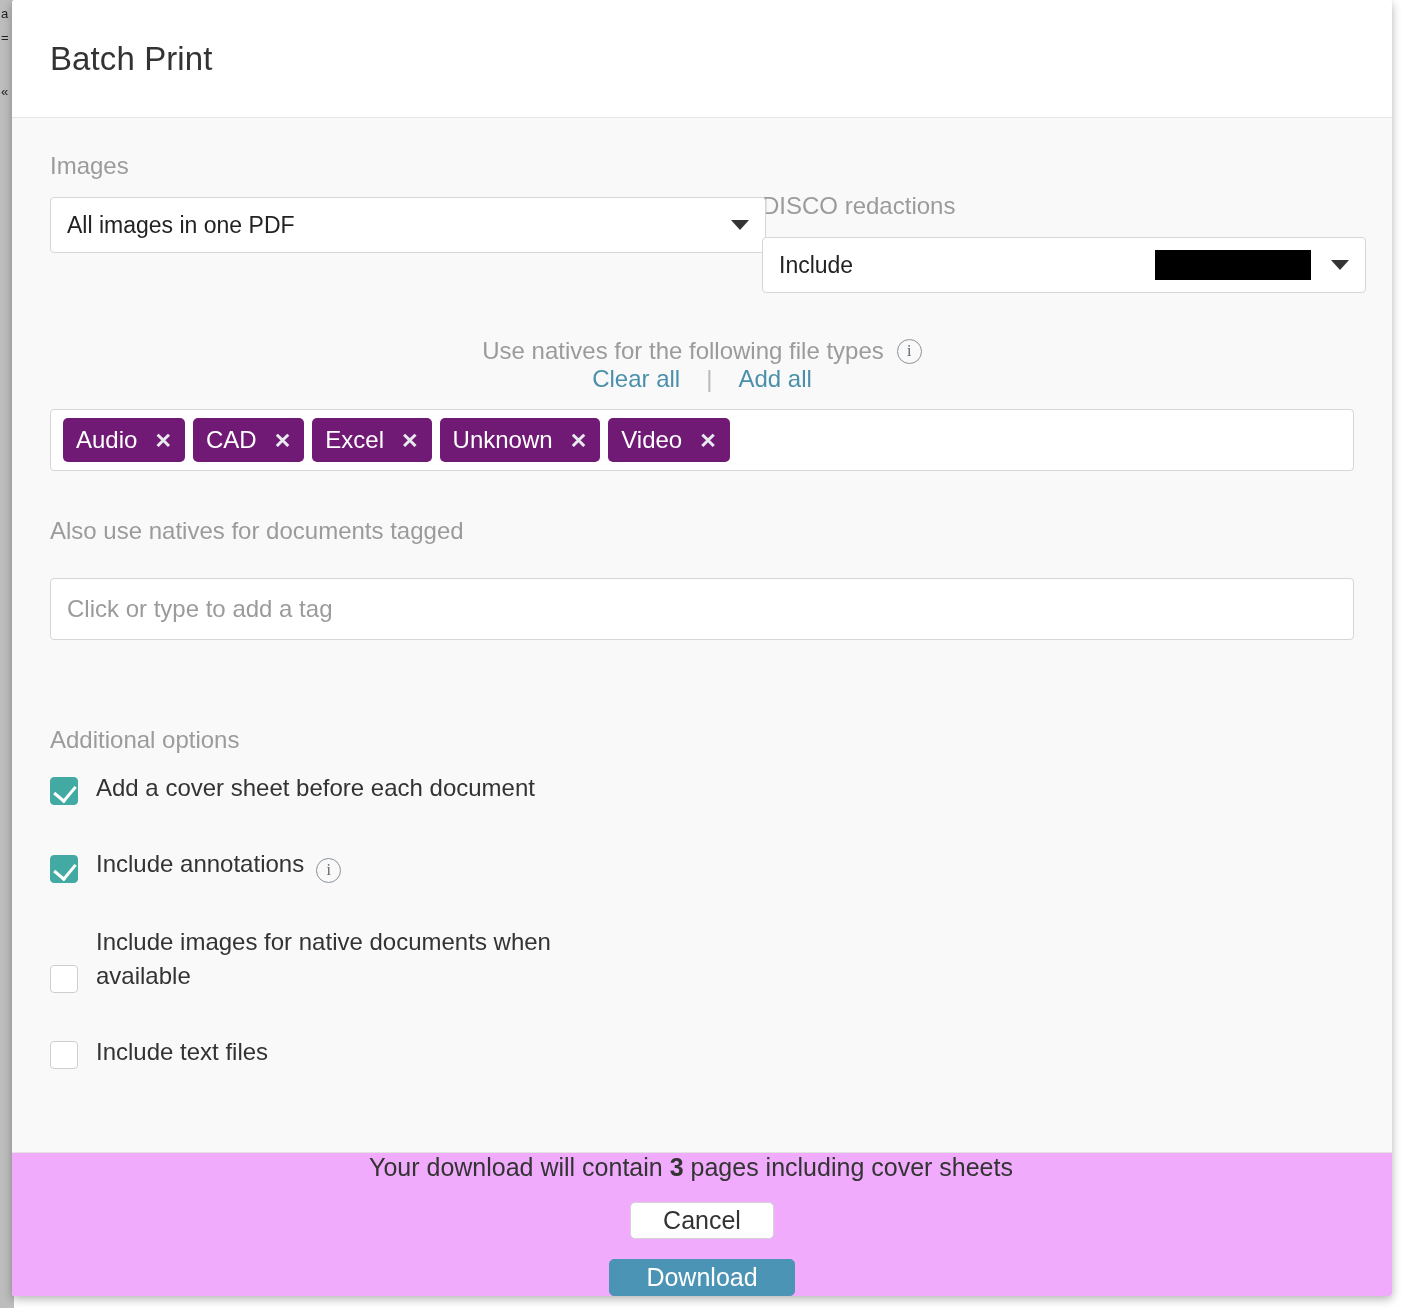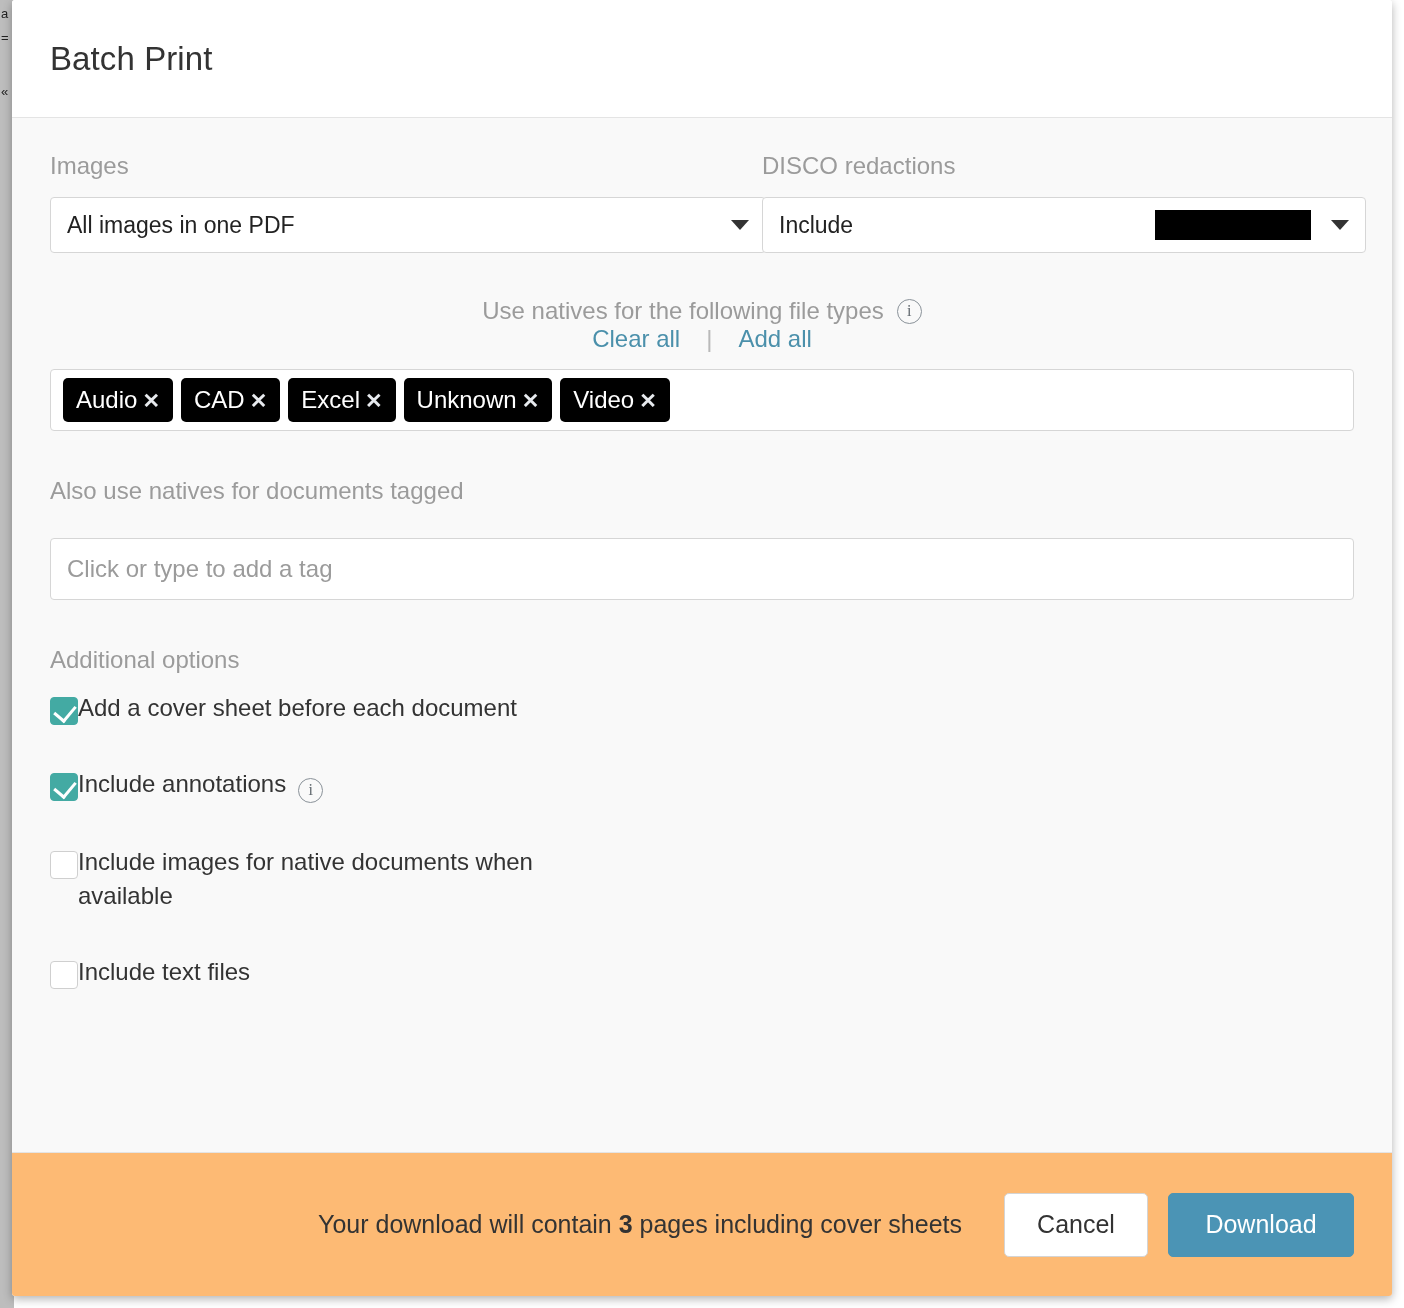--- a/index.html
+++ b/index.html
@@ -98,21 +98,21 @@
     padding: 34px 38px 0 38px;
     overflow: hidden;
     position: relative;
   }
 
   .row-2col {
     display: flex;
     gap: 0;
   }
   .col-left  { width: 712px; }
-  .col-right { flex: 1 1 auto; }
+  .col-right { flex: 1 1 auto; margin-top: 40px; }
 
   .field-label {
     font-size: 24px;
     color: #9b9b9b;
     font-weight: 400;
     margin: 0 0 17px 0;
     display: flex;
     align-items: center;
     gap: 13px;
     white-space: nowrap;
@@ -212,30 +212,30 @@
     border: 1px solid #d6d6d6;
     border-radius: 4px;
     display: flex;
     align-items: center;
     flex-wrap: wrap;
     gap: 8px;
     padding: 8px 12px;
     cursor: text;
   }
   .chip {
-    background: #000000;
+    background: #701a75;
     color: #ffffff;
     border-radius: 5px;
     height: 44px;
     display: inline-flex;
     align-items: center;
     padding: 0 13px;
     font-size: 24px;
     white-space: nowrap;
-    gap: 5px;
+    gap: 17px;
   }
   .chip .chip-x {
     font-size: 21px;
     font-weight: bold;
     color: #e7eaee;
     cursor: pointer;
     line-height: 1;
   }
 
   
@@ -279,21 +279,22 @@
     white-space: nowrap;
   }
   .sort-pick.placeholder {
     font-style: italic;
     color: #9b9b9b;
   }
 
   .options-list { margin-top: 2px; }
   .option-row {
     display: flex;
-    align-items: flex-start;
+    align-items: flex-end;
+    gap: 18px;
     margin-bottom: 42px;
     cursor: pointer;
   }
   .option-row:last-child { margin-bottom: 0; }
   .cbox {
     width: 28px; height: 28px;
     border-radius: 4px;
     border: 1.6px solid #cfcfcf;
     background: #ffffff;
     flex: 0 0 auto;
@@ -321,27 +322,28 @@
   }
   .option-label .inline-info {
     margin-left: 12px;
     vertical-align: -3px;
   }
 
   
   .modal-footer {
     height: 144px;
     min-height: 144px;
-    background: #fdba74;
+    background: #f0abfc;
     border-top: 1px solid #e4e4e4;
     display: flex;
     align-items: center;
     justify-content: flex-end;
     padding: 0 38px 0 38px;
     gap: 20px;
+    flex-direction: column;
   }
   .footer-note {
     font-size: 25px;
     color: #333333;
     margin-right: 22px;
     white-space: nowrap;
   }
   .footer-note b { font-weight: bold; }
   .btn {
     height: 64px;

